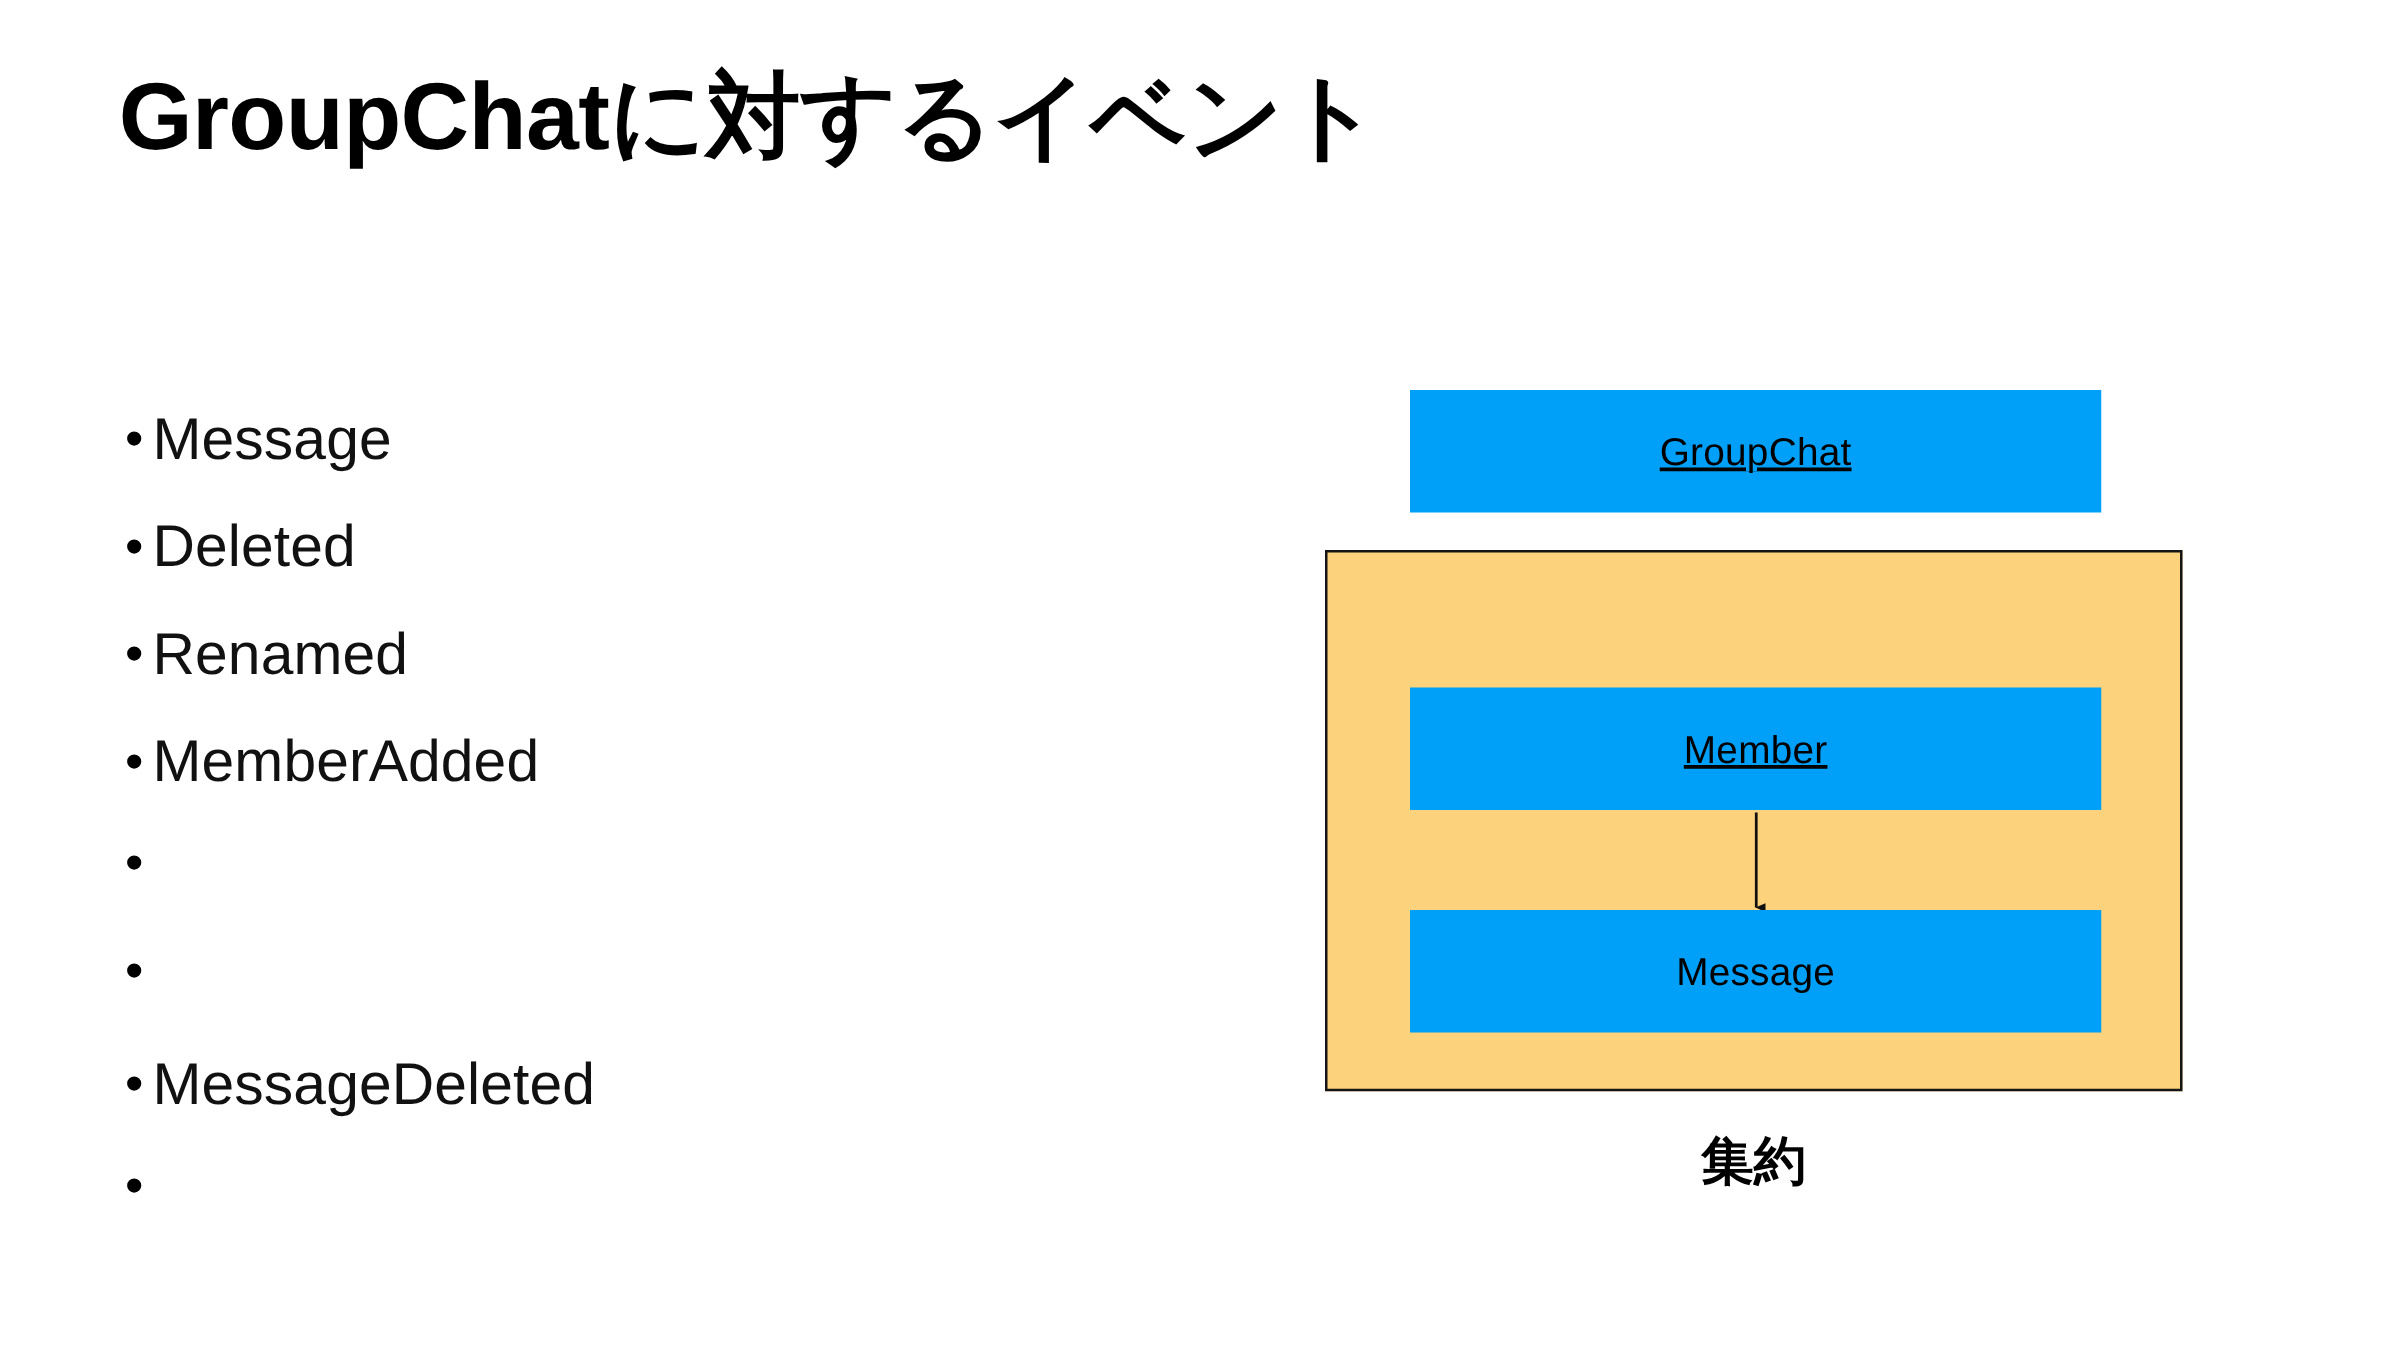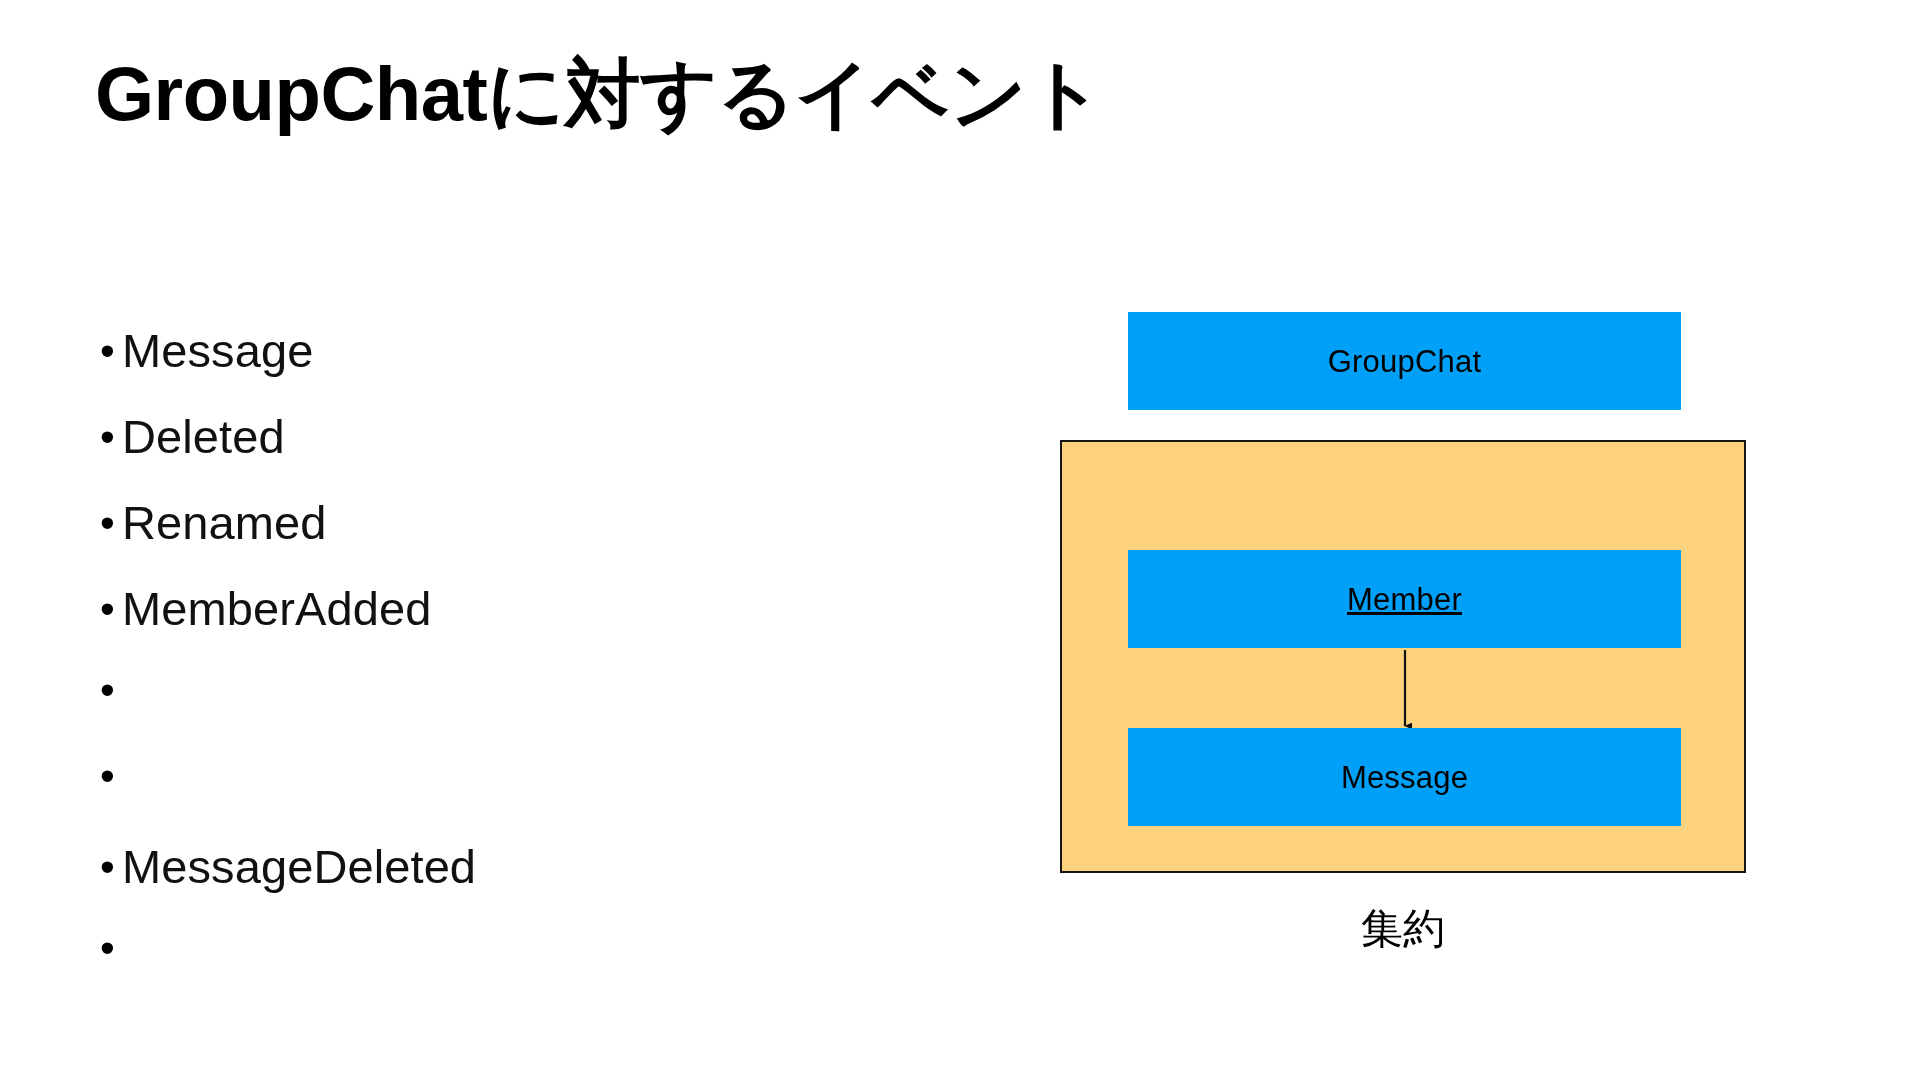--- a/index.html
+++ b/index.html
@@ -95,42 +95,42 @@
     box-sizing: border-box;
   }
   .entity-label {
     font-size: 31px;
     font-weight: 400;
     line-height: 1;
     color: #000000;
     letter-spacing: 0.2px;
     white-space: nowrap;
   }
-  #entity-groupchat { top: -128px; }
+  #entity-groupchat { top: -128px; text-decoration: underline; }
   #entity-member    { top: 110px; text-decoration: underline; }
   #entity-message   { top: 288px; }
 
   #relation-arrow {
     position: absolute;
     left: 0;
     top: 0;
     width: 100%;
     height: 100%;
     overflow: visible;
     pointer-events: none;
   }
 
   #diagram-caption {
     position: absolute;
     left: 1060px;
     top: 908px;
     width: 686px;
     text-align: center;
     font-size: 42px;
-    font-weight: 400;
+    font-weight: 700;
     line-height: 1;
     color: #000000;
   }
 </style>
 </head>
 <body>
 
 <div id="slide-title">GroupChatに対するイベント</div>
 
 <ul id="event-list">

